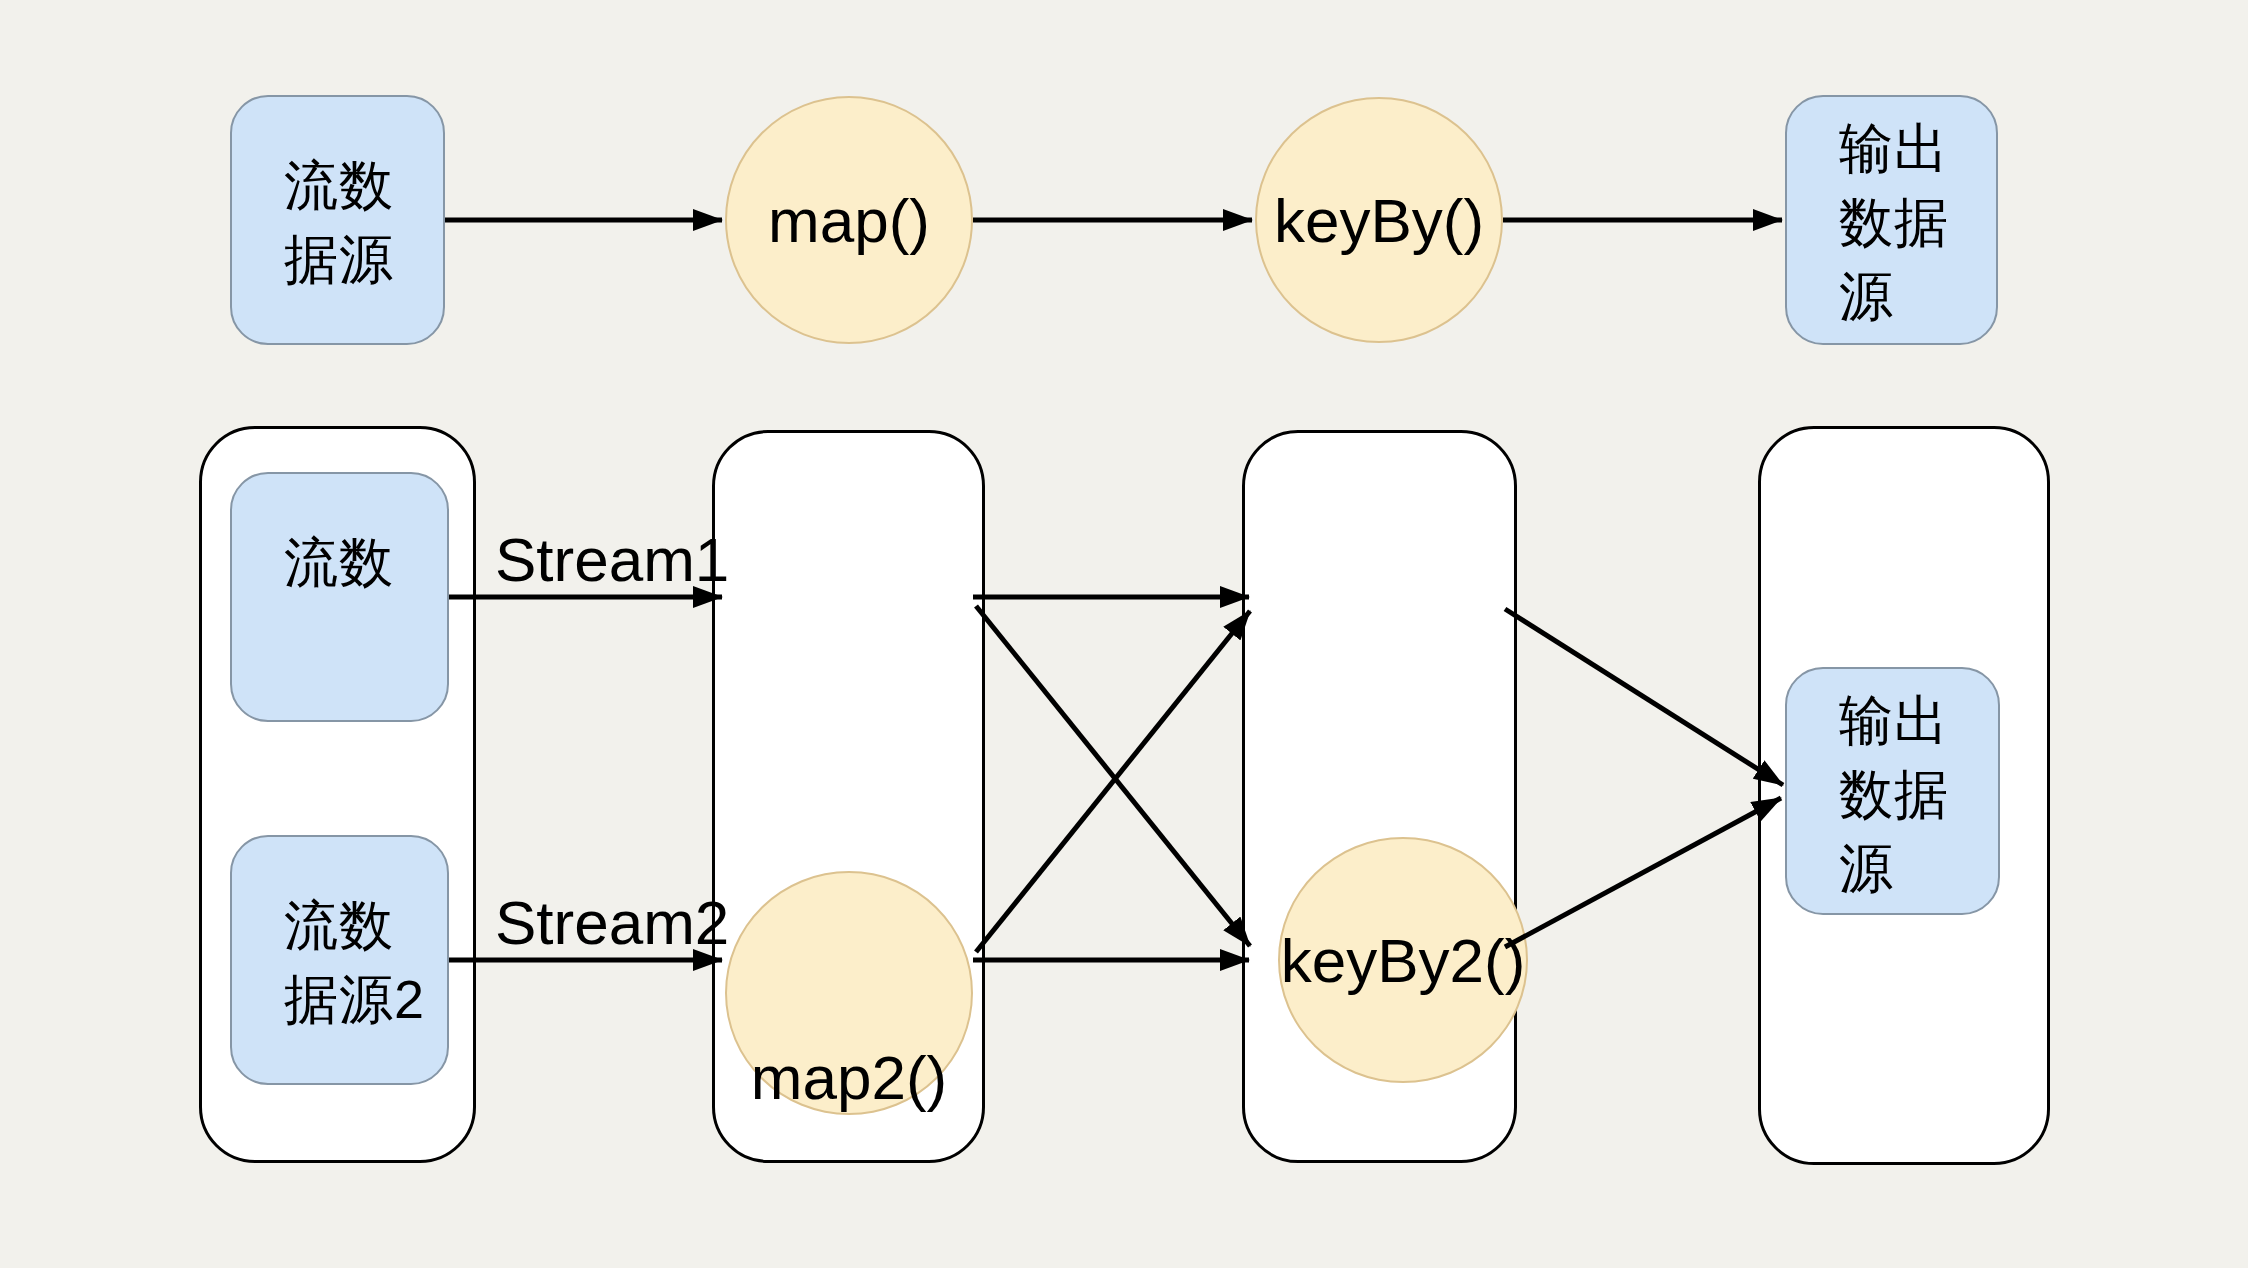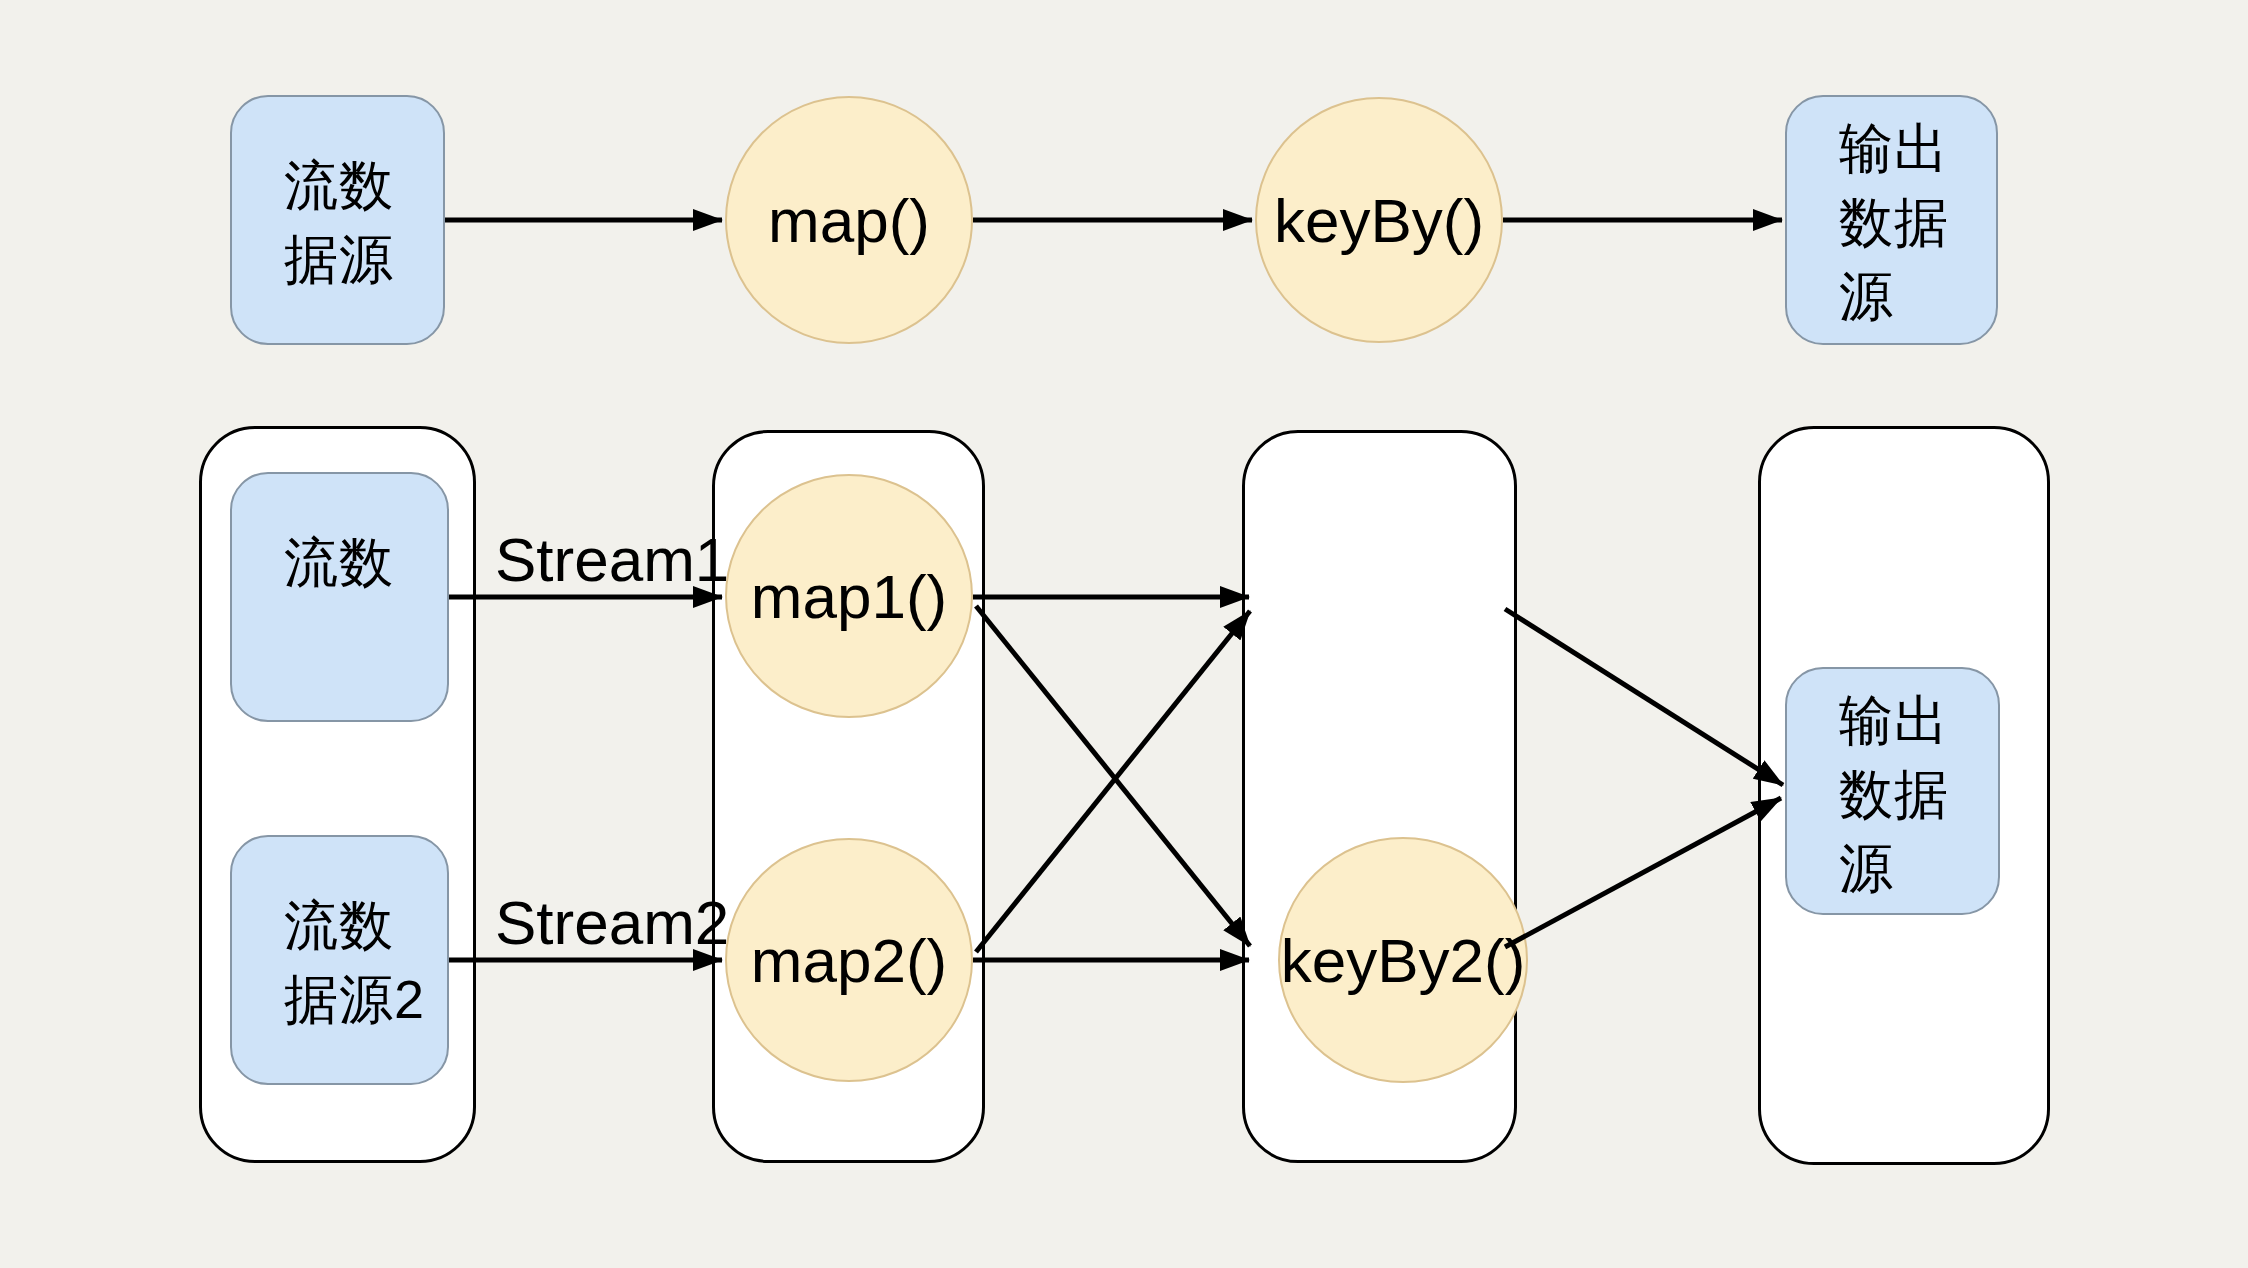--- a/index.html
+++ b/index.html
@@ -109,24 +109,21 @@
     <span class="line">流数</span>
   </div>
   <div class="blue-node pad-2line" style="left:230px; top:835px; width:219px; height:250px;">
     <span class="line">流数</span>
     <span class="line">据源2</span>
   </div>
 
   <div class="stream-label" style="left:495px; top:524px;">Stream1</div>
   <div class="stream-label" style="left:495px; top:887px;">Stream2</div>
 
-  <div class="op-node" style="left:725px; top:474px; width:248px; height:244px;">
-    <span>map1()</span>
-  </div>
-  <div class="op-node" style="left:725px; top:838px; width:248px; height:244px;">
+  <div class="op-node" style="left:725px; top:871px; width:248px; height:244px;align-items:flex-end;">
     <span>map2()</span>
   </div>
 
   <div class="op-node" style="left:1253px; top:837px; width:250px; height:246px;margin-left:25px;">
     <span>keyBy2()</span>
   </div>
 
   <div class="blue-node pad-3line" style="left:1785px; top:667px; width:215px; height:248px;">
     <span class="line">输出</span>
     <span class="line">数据</span>

